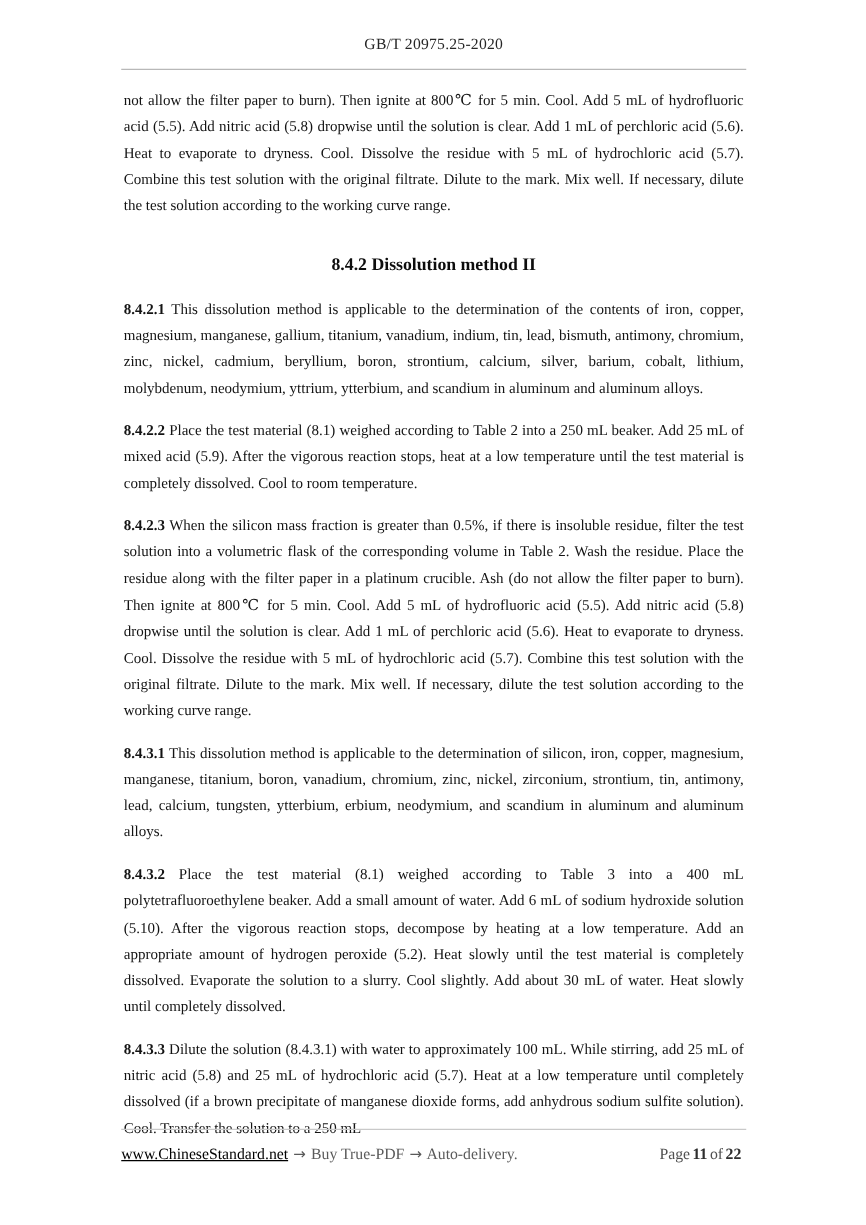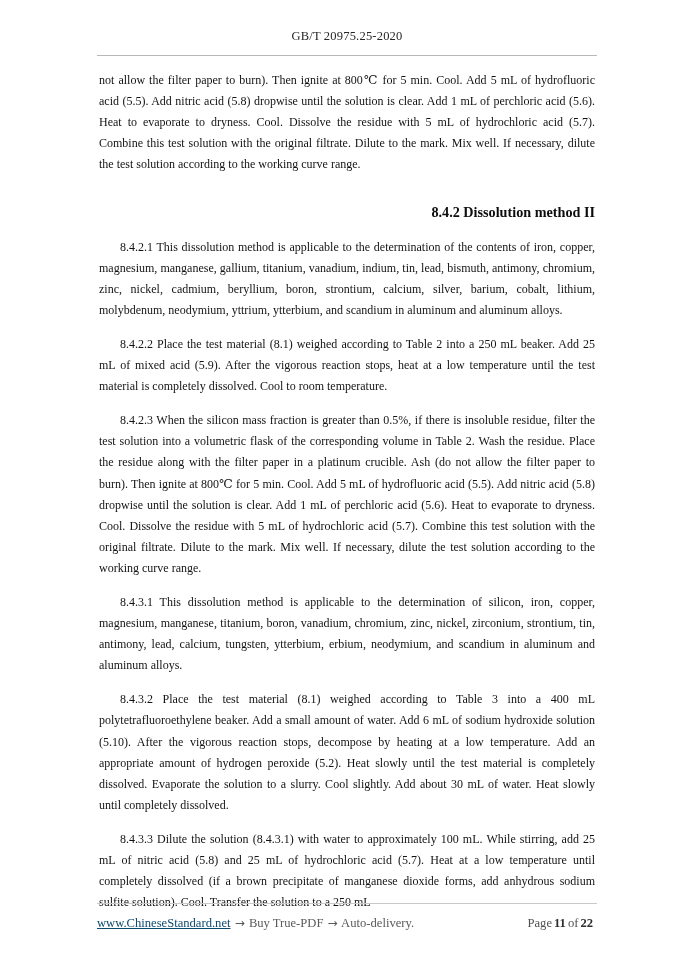--- a/index.html
+++ b/index.html
@@ -58,30 +58,29 @@
     font-size: 12px;
     line-height: 21.1px;
     text-align: justify;
     text-justify: inter-word;
     margin: 0 0 13px 0;
     color: #131313;
     hyphens: none;
   }
   .para:last-child { margin-bottom: 0; }
   .para .num {
-    font-weight: normal;
-    margin-left: 21px;
+    font-weight: bold;
   }
   .heading {
     font-size: 14.2px;
     line-height: 21.1px;
     font-weight: bold;
     margin: 27px 0 13px 0;
     color: #0d0d0d;
-    text-align: right;
+    text-align: center;
   }
   .heading:first-child { margin-top: 0; }
 
   
   .footer-rule {
     position: absolute;
     left: 97px;
     top: 903px;
     width: 500px;
     height: 1px;
@@ -98,21 +97,21 @@
     display: flex;
     align-items: center;
     justify-content: space-between;
   }
   .footer-left {
     white-space: nowrap;
     color: #5a5a5a;
   }
   .footer-left .site-url {
     text-decoration: underline;
-    color: #0c4a6e;
+    color: #000000;
   }
   .footer-left .arrow {
     font-family: "DejaVu Sans", sans-serif;
     font-size: 12px;
     padding: 0 1px;
   }
   .footer-right {
     white-space: nowrap;
     color: #4f4f4f;
     padding-right: 2px;

